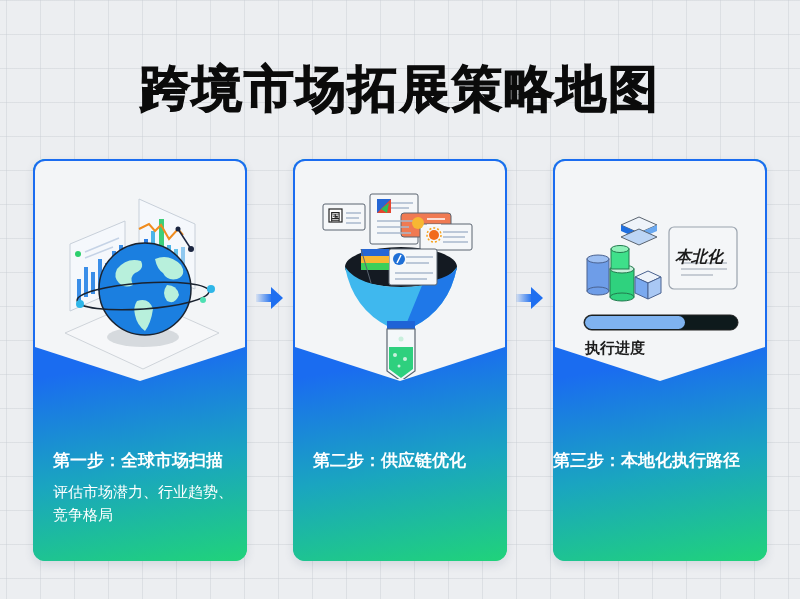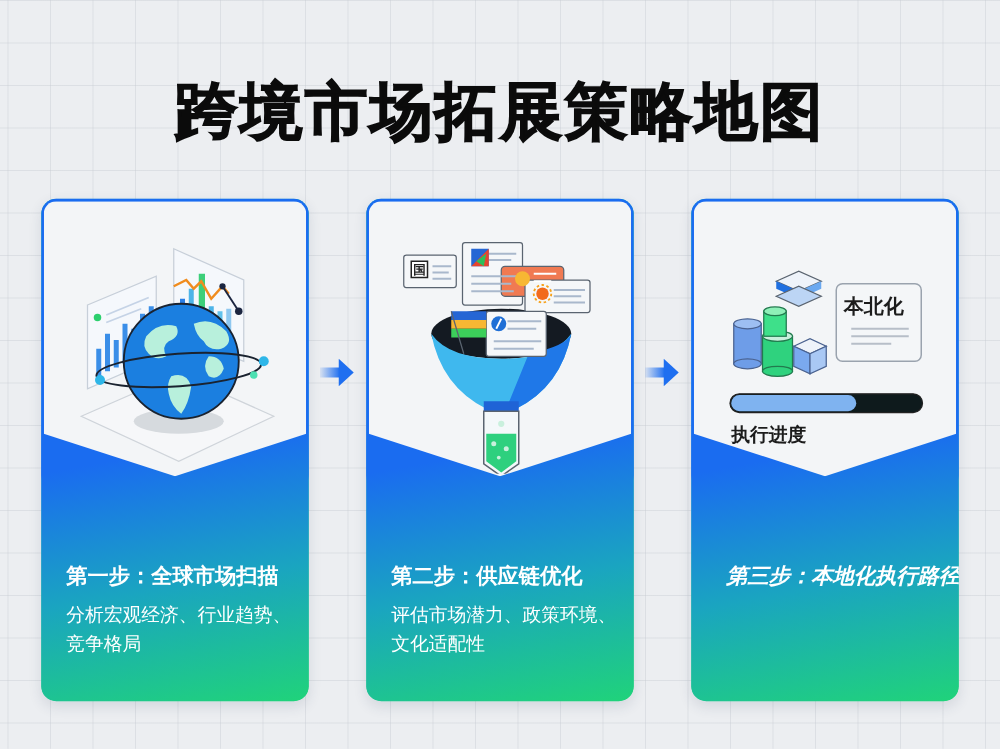--- a/index.html
+++ b/index.html
@@ -49,21 +49,21 @@
   .step-desc {
     position: absolute; left: 20px; right: 14px; top: 322px;
     color: #fff; font-size: 15px; line-height: 23px; z-index: 2;
   }
   .illus { position: absolute; left: 0; top: 0; width: 214px; height: 220px; z-index: 3; }
   .arrow { position: absolute; top: 287px; width: 28px; height: 22px; }
   .progress-label {
     position: absolute; left: 32px; top: 180px; font-size: 15px; font-weight: bold; color: #1c1c1c; z-index: 4; font-family: Liberation Serif, serif;
   }
   .loc-label {
-    position: absolute; left: 122px; top: 76px; font-size: 16px; font-weight: bold; color: #1c1c1c; z-index: 4;
+    position: absolute; left: 122px; top: 88px; font-size: 16px; font-weight: bold; color: #1c1c1c; z-index: 4; font-style: italic;
   }
 </style>
 </head>
 <body>
 
 <div class="title">跨境市场拓展策略地图</div>
 
 <div class="card" style="left:33px;">
   <div class="card-bottom"></div>
   <div class="card-top"></div>
@@ -105,21 +105,21 @@
     <path d="M104,142 q12,-4 16,8 q-2,14 -8,22 q-8,-6 -10,-16 q-2,-8 2,-14z" fill="#b8f0dc"></path>
     <path d="M122,100 q14,-6 26,6 q6,10 -4,14 q-10,2 -14,-6 q-6,-4 -8,-14z" fill="#b8f0dc"></path>
     <path d="M134,126 q10,0 12,10 q-4,10 -12,6 q-6,-8 0,-16z" fill="#b8f0dc"></path>
 
     <ellipse cx="110" cy="137" rx="66" ry="13" fill="none" stroke="#1a2330" stroke-width="1.6" transform="rotate(-4 110 137)"></ellipse>
     <circle cx="47" cy="145" r="4" fill="#2eb6e8"></circle>
     <circle cx="178" cy="130" r="4" fill="#2eb6e8"></circle>
     <circle cx="170" cy="141" r="3" fill="#4de0b2"></circle>
   </svg>
   <div class="step-title">第一步：全球市场扫描</div>
-  <div class="step-desc">分析宏观经济、行业趋势、竞争格局</div>
+  <div class="step-desc">评估市场潜力、行业趋势、竞争格局</div>
 </div>
 
 <svg class="arrow" style="left:256px;" viewBox="0 0 28 22">
   <defs>
       <linearGradient id="ag1" x1="0" x2="1">
         <stop offset="0" stop-color="#1f6ff0" stop-opacity="0.1"></stop>
         <stop offset="1" stop-color="#1f6ff0"></stop>
       </linearGradient>
     </defs>
   <rect x="0" y="7" width="16" height="8" fill="url(#ag1)"></rect>
@@ -179,21 +179,20 @@
     <circle cx="141" cy="76" r="7" fill="none" stroke="#f7a21b" stroke-width="1.5" stroke-dasharray="2 2"></circle>
     <circle cx="106" cy="100" r="6" fill="#1f6fd6"></circle>
     <line x1="104" y1="104" x2="108" y2="96" stroke="#fff" stroke-width="1.5"></line>
 
     <rect x="68" y="90" width="28" height="7" fill="#2566d4"></rect>
     <rect x="68" y="97" width="28" height="7" fill="#f7b733"></rect>
     <rect x="68" y="104" width="28" height="7" fill="#3ccf5a"></rect>
     <line x1="68" y1="90" x2="78" y2="124" stroke="#5a6470" stroke-width="1"></line>
   </svg>
   <div class="step-title">第二步：供应链优化</div>
-  <div class="step-desc">评估市场潜力、政策环境、文化适配性</div>
 </div>
 
 <svg class="arrow" style="left:516px;" viewBox="0 0 28 22">
   <defs>
       <linearGradient id="ag2" x1="0" x2="1">
         <stop offset="0" stop-color="#1f6ff0" stop-opacity="0.1"></stop>
         <stop offset="1" stop-color="#1f6ff0"></stop>
       </linearGradient>
     </defs>
   <rect x="0" y="7" width="16" height="8" fill="url(#ag2)"></rect>
@@ -226,14 +225,14 @@
     <rect x="116" y="68" width="68" height="62" rx="5" fill="#f4f6f8" stroke="#9aa3ae" stroke-width="1.2"></rect>
     <line x1="128" y1="104" x2="174" y2="104" stroke="#b7bec8" stroke-width="1.5"></line>
     <line x1="128" y1="110" x2="174" y2="110" stroke="#b7bec8" stroke-width="1.5"></line>
     <line x1="128" y1="116" x2="160" y2="116" stroke="#b7bec8" stroke-width="1.5"></line>
 
     <rect x="31" y="156" width="154" height="15" rx="7.5" fill="#0e1a1c" stroke="#222" stroke-width="1"></rect>
     <rect x="32" y="157" width="100" height="13" rx="6.5" fill="#7fb3f0"></rect>
   </svg>
   <div class="loc-label">本北化</div>
   <div class="progress-label">执行进度</div>
-  <div class="step-title" style="left:28px;font-style:italic;">第三步：本地化执行路径</div>
+  <div class="step-title" style="left:0;">第三步：本地化执行路径</div>
 </div>
 
 </body></html>

